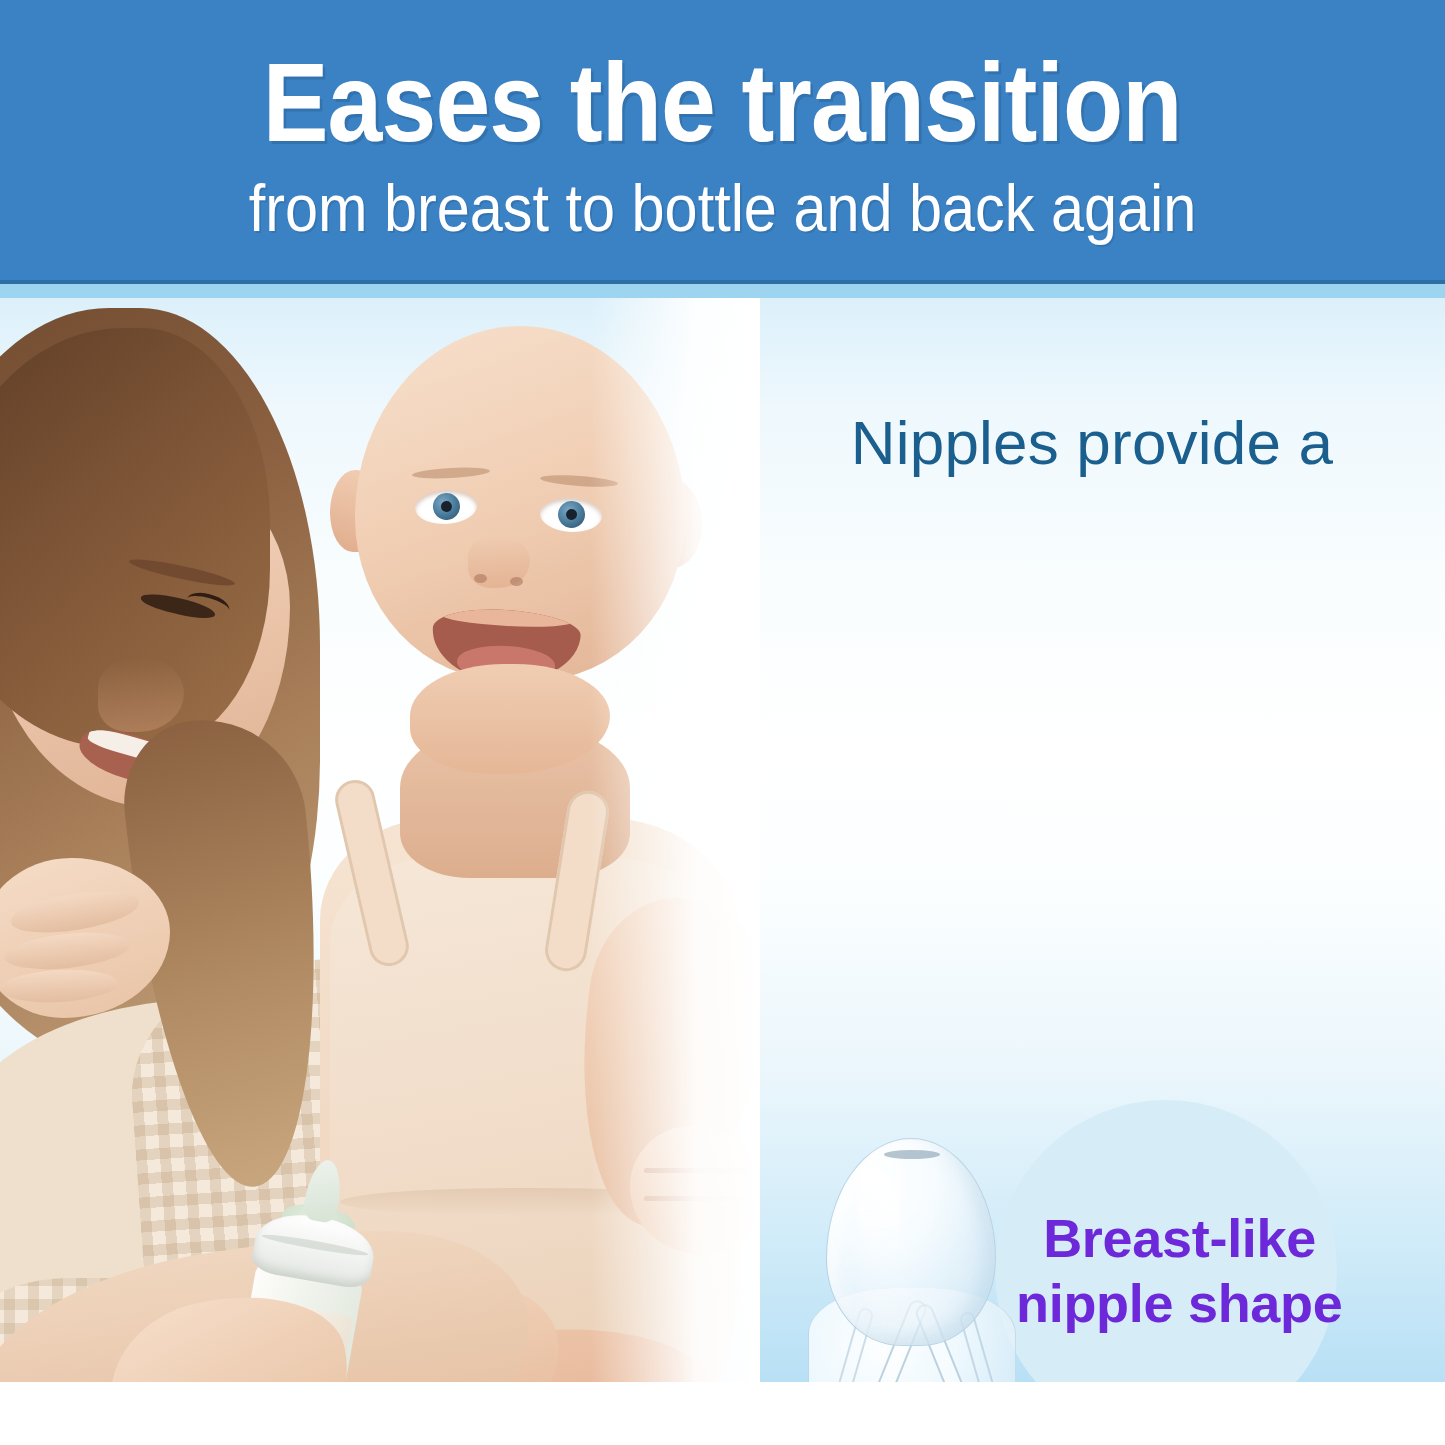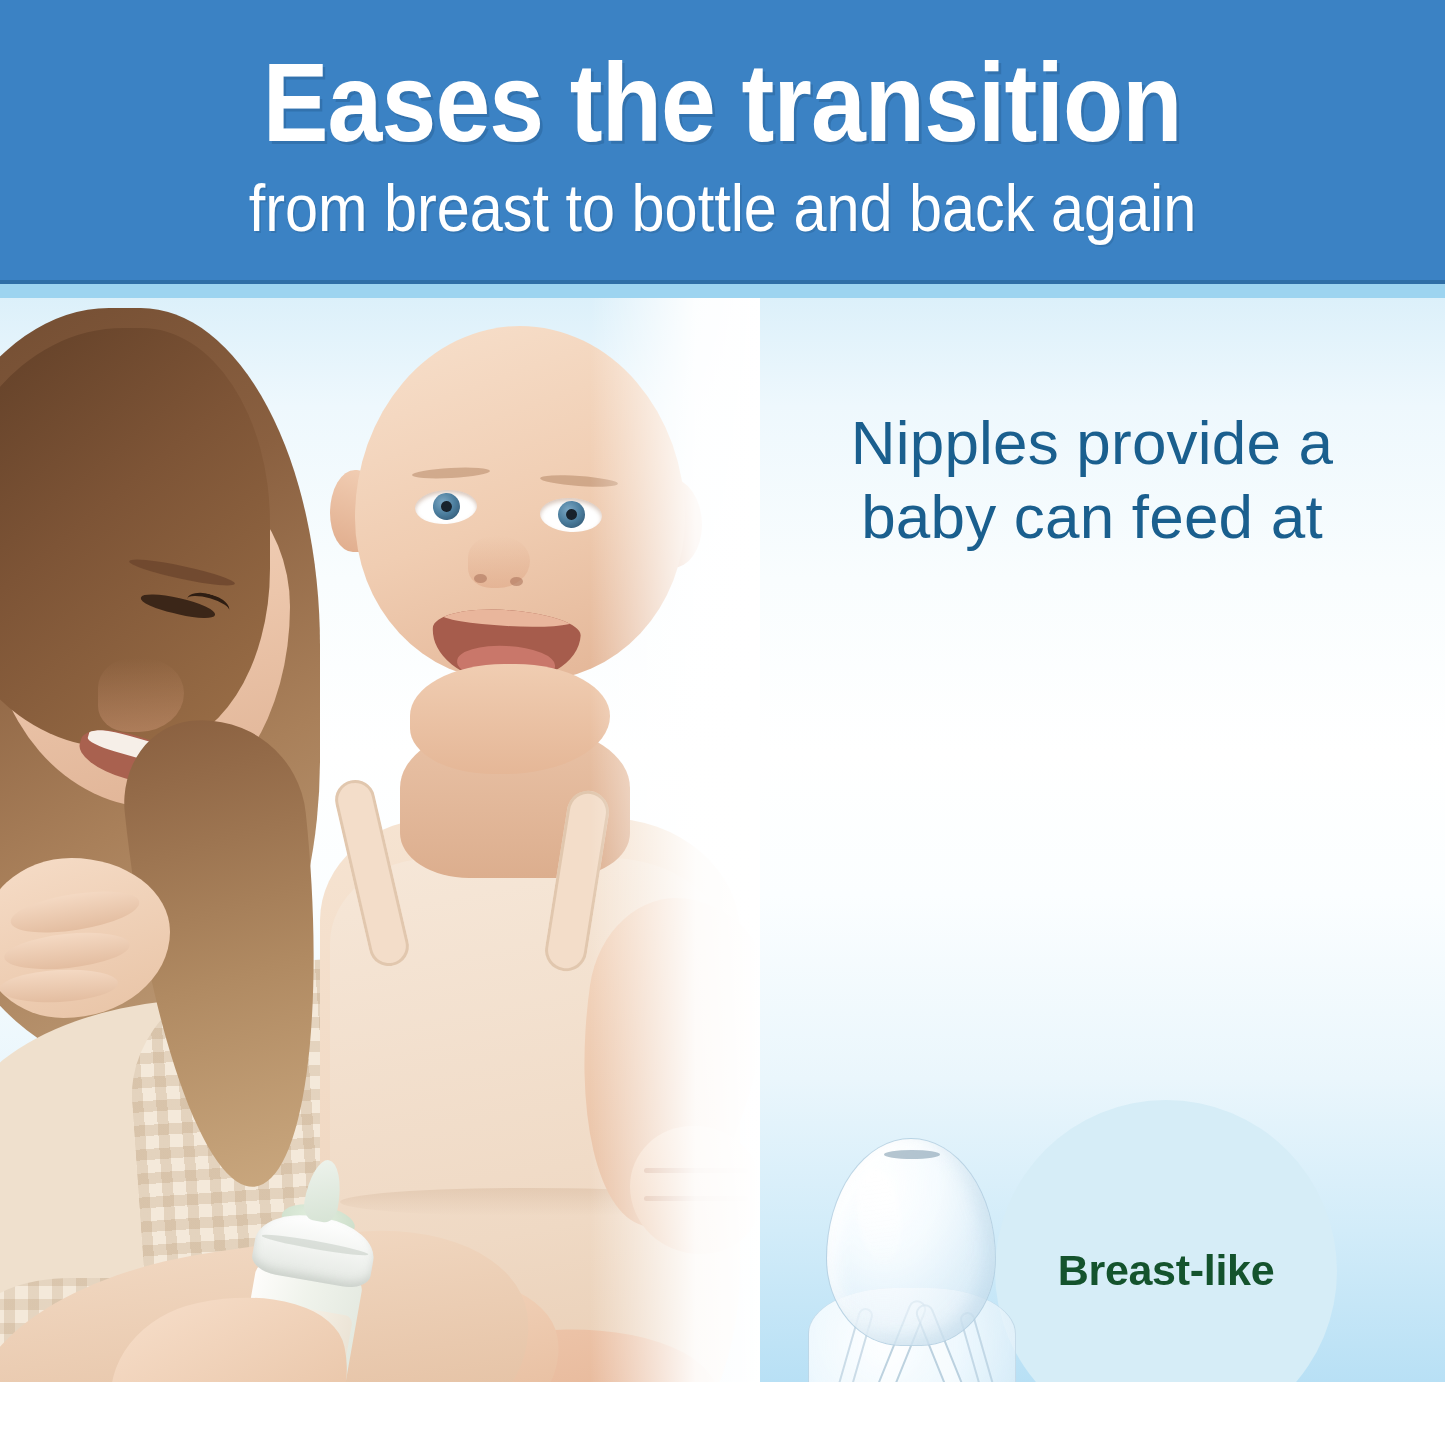--- a/index.html
+++ b/index.html
@@ -578,24 +578,24 @@
     width: 342px; height: 342px;
     background: #d6edf7;
     border-radius: 50%;
     display: flex;
     align-items: center;
     justify-content: center;
   }
   .callout-text {
     font-family: "Liberation Sans Narrow", "Liberation Sans", sans-serif;
     font-weight: bold;
-    font-size: 43px;
+    font-size: 54px;
     line-height: 1.20;
-    color: #14532d;
-    text-align: center;
+    color: #6d28d9;
+    text-align: right;
     letter-spacing: -0.3px;
     width: 300px;
   }
   .callout-text .ln { display: block; white-space: nowrap; }
 
   
   .product {
     position: absolute;
     left: 648px; top: 840px;
     width: 560px; height: 572px;
@@ -753,26 +753,26 @@
 
       <div class="mom-hand-upper"></div>
       <div class="mom-finger-a"></div>
       <div class="mom-finger-b"></div>
       <div class="mom-finger-c"></div>
       <div class="mom-hand-lower"></div>
     </div>
 
     <div class="body-copy">
       <span class="ln">Nipples provide a</span>
-      <span class="ln">baby can feed at</span>
     </div>
 
     <div class="callout">
       <div class="callout-text">
         <span class="ln">Breast-like</span>
+        <span class="ln">nipple shape</span>
       </div>
     </div>
 
     <div class="product">
 
       <div class="prod-bell"></div>
       <div class="prod-neck"></div>
       <div class="prod-vent-c"></div>
       <div class="prod-vent-d"></div>
       <div class="prod-vent-a"></div>

